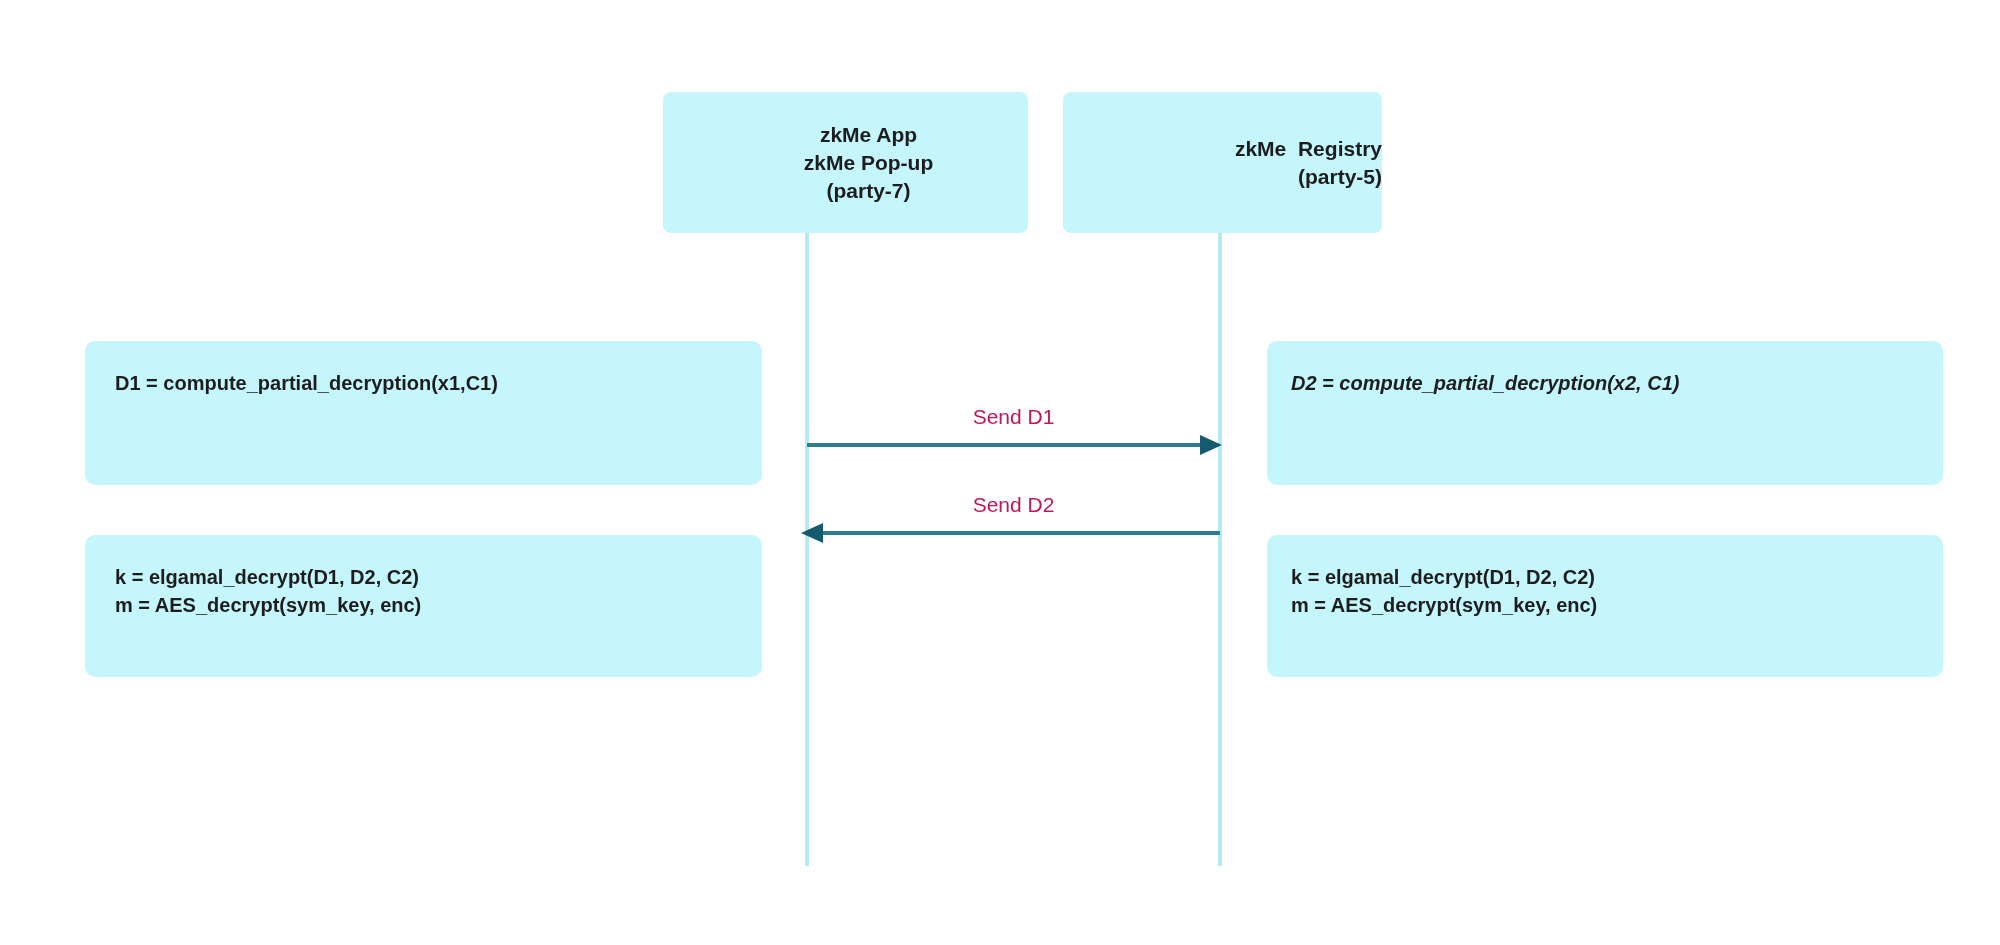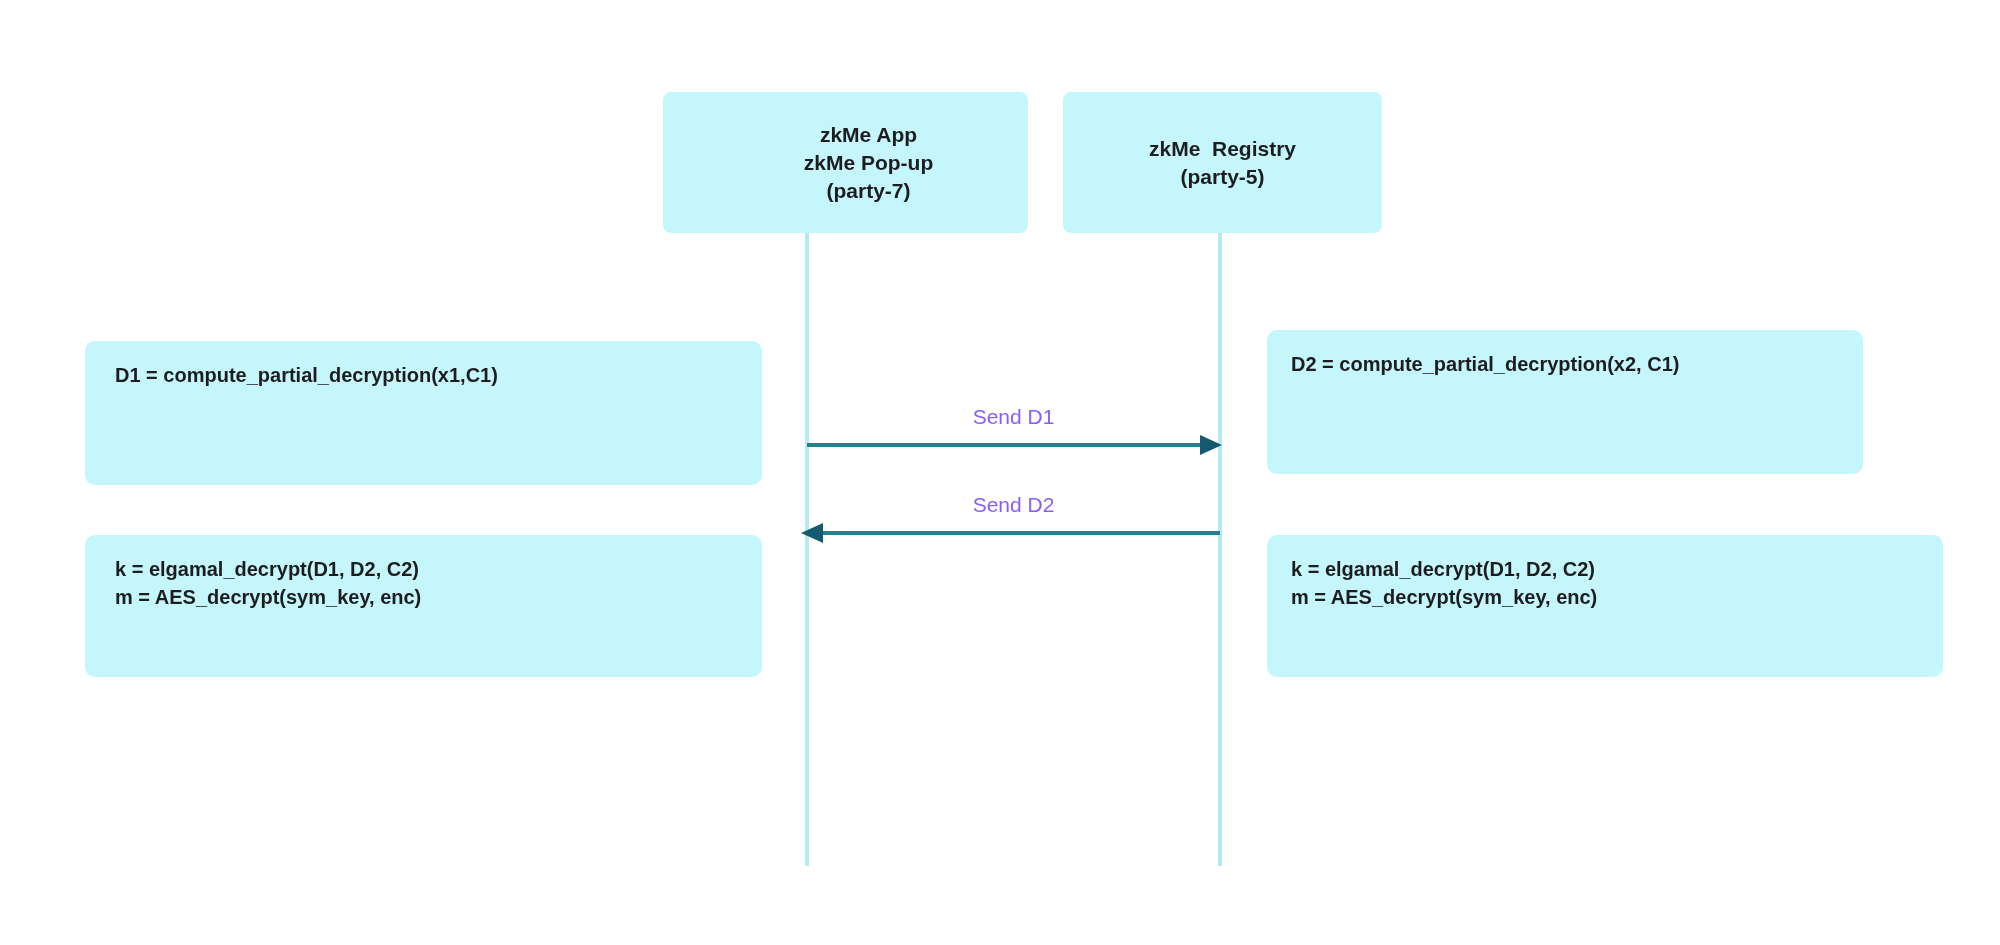--- a/index.html
+++ b/index.html
@@ -31,42 +31,42 @@
     text-align: center;
   }
   .actor-box .line {
     font-weight: bold;
     font-size: 21px;
     line-height: 28px;
     white-space: pre;
     color: #1d1d1f;
   }
   #actor1 { left: 663px; padding-left: 46px; }
-  #actor2 { left: 1063px; }
+  #actor2 { left: 1063px; align-items: flex-end; }
 
   
   .lifeline {
     position: absolute;
     top: 233px;
     width: 4px;
     height: 633px;
     background: #b5eaf2;
   }
   #lifeline1 { left: 805px; }
   #lifeline2 { left: 1218px; }
 
   
   .msg-label {
     position: absolute;
     left: 807px;
     width: 413px;
     text-align: center;
     font-size: 21px;
     line-height: 26px;
-    color: #8b5cf6;
+    color: #be185d;
   }
   #msg1-label { top: 404px; }
   #msg2-label { top: 492px; }
 
   .msg-line {
     position: absolute;
     height: 4px;
     background: #2b7d8e;
   }
   #msg1-line { left: 807px; top: 443px; width: 398px; }
@@ -86,32 +86,32 @@
   #msg2-head {
     left: 801px; top: 523px;
     border-right: 22px solid #155a6e;
   }
 
   
   .note-box {
     position: absolute;
     background: #c4f6fb;
     border-radius: 10px;
-    padding: 20px 30px;
+    padding: 28px 30px;
     box-sizing: border-box;
   }
   .note-box .note-line {
     font-weight: bold;
     font-size: 20px;
     line-height: 28px;
     white-space: pre;
     color: #1d1d1f;
   }
   #note-left-top     { left: 85px;   top: 341px; width: 677px; height: 144px; }
-  #note-right-top    { left: 1267px; top: 330px; width: 596px; height: 144px; padding-left: 24px; }
+  #note-right-top    { left: 1267px; top: 341px; width: 676px; height: 144px; padding-left: 24px; font-style: italic; }
   #note-left-bottom  { left: 85px;   top: 535px; width: 677px; height: 142px; }
   #note-right-bottom { left: 1267px; top: 535px; width: 676px; height: 142px; padding-left: 24px; }
 </style>
 </head>
 <body>
 
 <div class="stage">
 
   <div class="actor-box" id="actor1">
     <div class="line">zkMe App</div>

